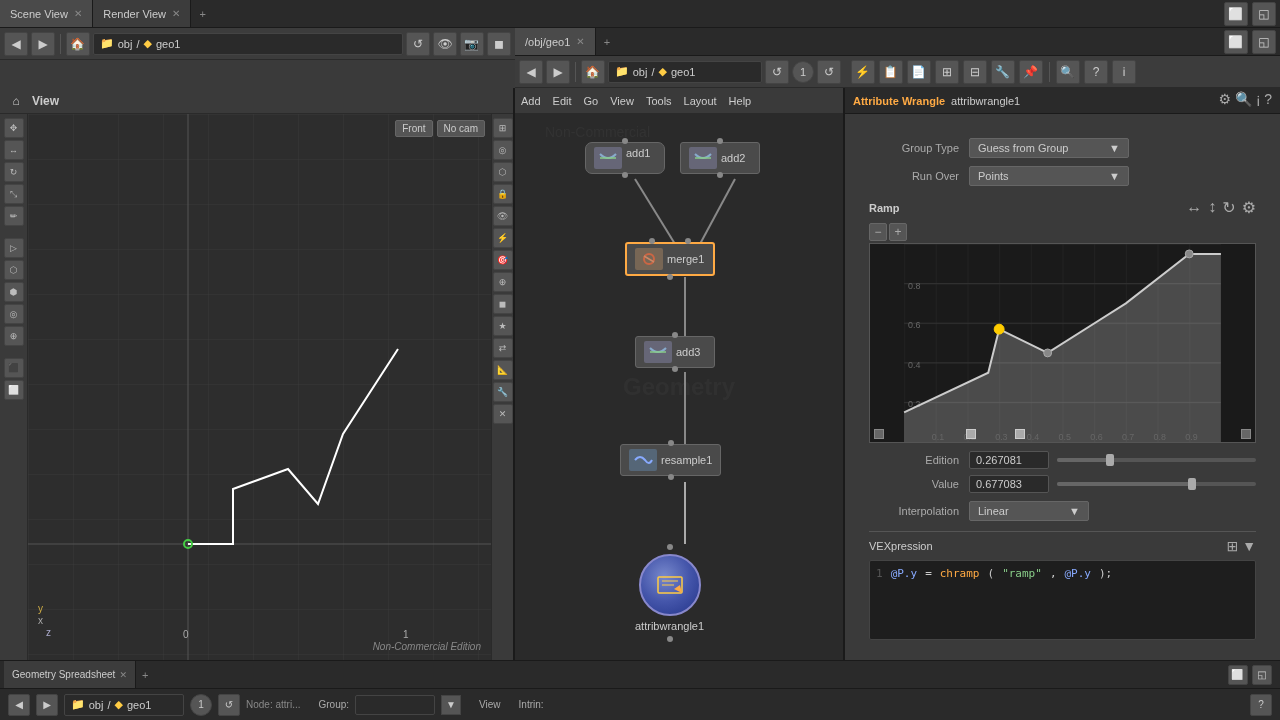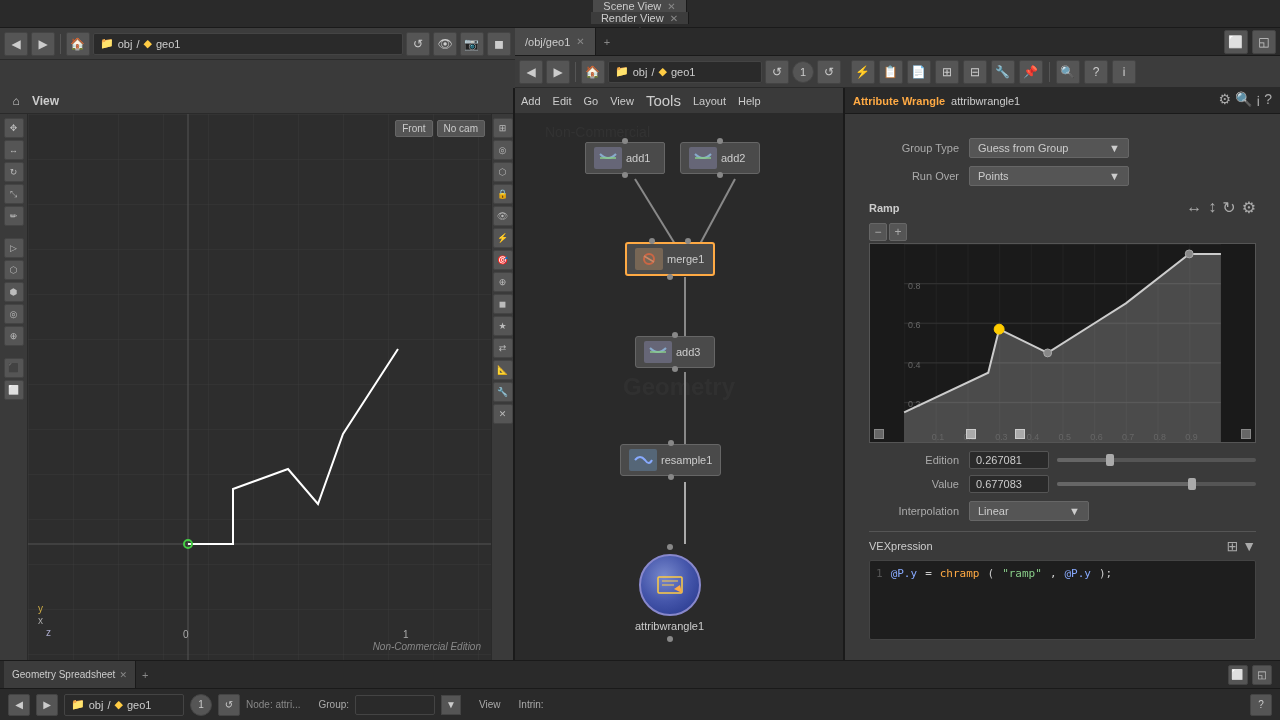--- a/index.html
+++ b/index.html
@@ -1,19 +1,19 @@
 <!DOCTYPE html>
 <html><head>
   <meta charset="utf-8">
   <style>
     * { box-sizing: border-box; margin: 0; padding: 0; }
     body { background: #3a3a3a; color: #ccc; font-family: Arial, sans-serif; font-size: 11px; width: 1280px; height: 720px; overflow: hidden; }
 
     
-    .top-bar { display: flex; align-items: center; background: #2a2a2a; border-bottom: 1px solid #1a1a1a; height: 28px; flex-direction: column; }
+    .top-bar { display: flex; align-items: center; background: #2a2a2a; border-bottom: 1px solid #1a1a1a; height: 28px; }
     .tab { display: flex; align-items: center; padding: 0 10px; height: 100%; background: #3c3c3c; border-right: 1px solid #1a1a1a; font-size: 11px; color: #ccc; cursor: pointer; gap: 6px; }
     .tab.active { background: #4a4a4a; }
     .tab-close { color: #888; font-size: 10px; }
     .tab-add { padding: 0 8px; color: #888; cursor: pointer; }
     .toolbar-btn { display: flex; align-items: center; justify-content: center; width: 24px; height: 24px; background: #555; border: 1px solid #444; border-radius: 2px; cursor: pointer; color: #ccc; font-size: 12px; }
     .toolbar-sep { width: 1px; background: #555; height: 20px; margin: 0 2px; }
     .side-btn { width: 20px; height: 20px; display: flex; align-items: center; justify-content: center; background: #555; border: 1px solid #444; border-radius: 2px; cursor: pointer; color: #bbb; font-size: 9px; }
 
     
     svg.connections { position: absolute; top: 0; left: 0; width: 100%; height: 100%; pointer-events: none; }
@@ -184,21 +184,21 @@
       </div>
     </div>
 
     <div style="width:330px; display:flex; flex-direction:column; border-right:2px solid #1a1a1a; background:#2a2a2a; position:relative;">
 
       <div style="display:flex; align-items:center; height:26px; background:#3a3a3a; border-bottom:1px solid #2a2a2a; padding:0 6px; gap:12px;">
         <span style="color:#ccc; cursor:pointer; font-size:11px;">Add</span>
         <span style="color:#ccc; cursor:pointer; font-size:11px;">Edit</span>
         <span style="color:#ccc; cursor:pointer; font-size:11px;">Go</span>
         <span style="color:#ccc; cursor:pointer; font-size:11px;">View</span>
-        <span style="color:#ccc; cursor:pointer; font-size:15px;">Tools</span>
+        <span style="color:#ccc; cursor:pointer; font-size:11px;">Tools</span>
         <span style="color:#ccc; cursor:pointer; font-size:11px;">Layout</span>
         <span style="color:#ccc; cursor:pointer; font-size:11px;">Help</span>
       </div>
 
       <div style="flex:1; position:relative; overflow:hidden; background:#2a2a2a;">
 
         <div style="position:absolute; top:50%; left:50%; transform:translate(-50%,-50%); color:rgba(100,100,100,0.12); font-size:24px; font-weight:bold; pointer-events:none; white-space:nowrap;">Geometry</div>
 
         <div style="position:absolute; top:10px; left:30px; color:rgba(100,100,100,0.15); font-size:14px; pointer-events:none;">Non-Commercial</div>
 
@@ -212,21 +212,21 @@
 
           <line x1="170" y1="258" x2="170" y2="330" stroke="#888" stroke-width="2"></line>
 
           <line x1="170" y1="368" x2="170" y2="430" stroke="#aaa" stroke-width="2"></line>
 
           <circle cx="170" cy="490" r="4" fill="#888"></circle>
         </svg>
 
         <div style="position:absolute; left:70px; top:28px;">
           <div style="width:6px; height:6px; border-radius:50%; background:#888; position:absolute; top:-4px; left:50%; transform:translateX(-50%);"></div>
-          <div style="background:#4a4a4a; border:1px solid #666; border-radius:2px; display:flex; align-items:center; padding:4px 8px; gap:4px; min-width:80px;">
+          <div style="background:#4a4a4a; border:1px solid #666; border-radius:7px; display:flex; padding:4px 8px; gap:4px; min-width:80px;">
             <div style="width:28px; height:22px; background:#667; border-radius:2px; display:flex; align-items:center; justify-content:center;">
               <svg width="20" height="16" viewBox="0 0 20 16">
                   <path d="M2 4 Q10 12 18 4" fill="none" stroke="#88aacc" stroke-width="2"></path>
                   <line x1="2" y1="8" x2="18" y2="8" stroke="#88cc88" stroke-width="1.5"></line>
                 </svg>
             </div>
             <span style="color:#ccc; font-size:11px;">add1</span>
           </div>
           <div style="width:6px; height:6px; border-radius:50%; background:#888; position:absolute; bottom:-4px; left:50%; transform:translateX(-50%);"></div>
         </div>

